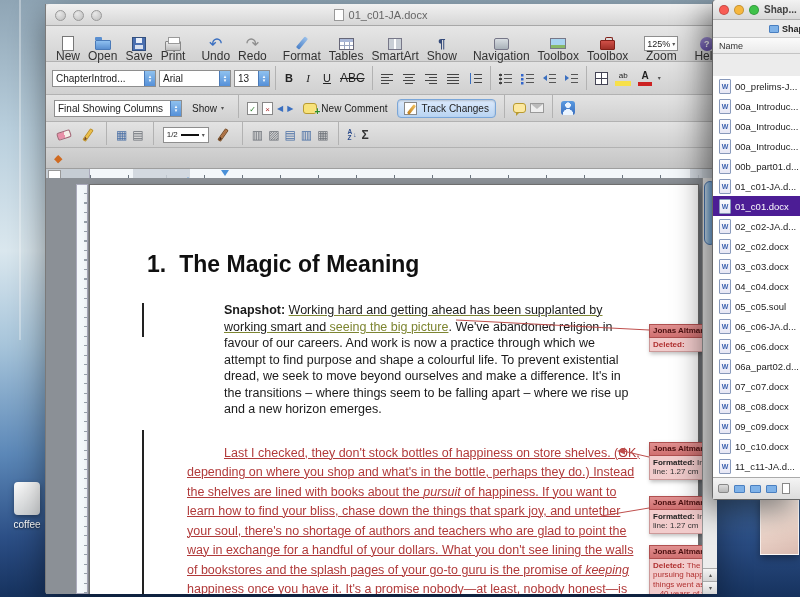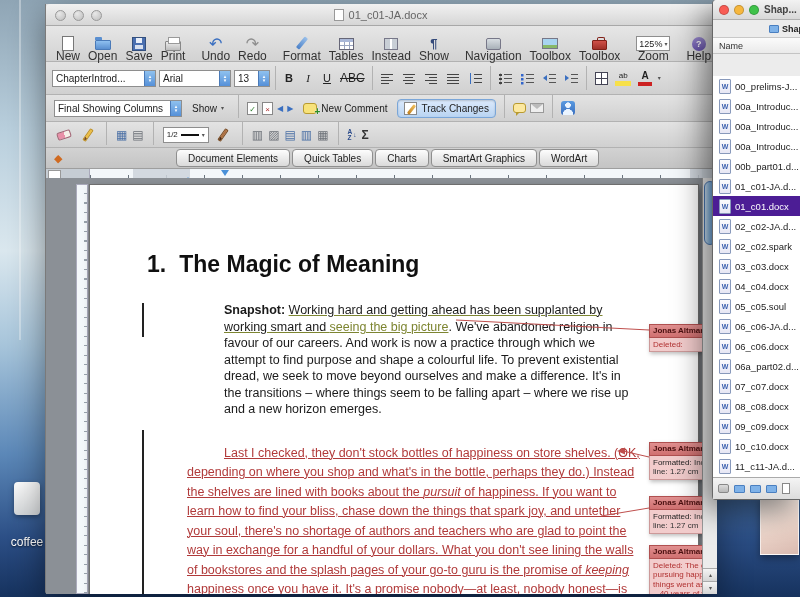--- a/index.html
+++ b/index.html
@@ -5,21 +5,21 @@
 *{margin:0;padding:0;box-sizing:border-box}
 html,body{width:800px;height:597px;overflow:hidden}
 body{font-family:"Liberation Sans",sans-serif;cursor:default;-webkit-user-select:none;user-select:none}
 #root{position:relative;width:800px;height:597px;overflow:hidden;
 background:linear-gradient(180deg,#8fa5b5 0%,#b9cfdd 22%,#dae7ee 42%,#a6c4da 58%,#5c88b8 76%,#2c4f86 90%,#16325e 100%)}
 .wall-line{position:absolute;left:19px;top:0;width:2px;height:340px;background:rgba(255,255,255,.35)}
 
 
 #coffee{position:absolute;left:6px;top:482px;width:42px;text-align:center;z-index:1}
 .coffee-img{width:26px;height:33px;margin:0 auto;background:linear-gradient(#fdfdfd,#d5d8da);border-radius:4px;box-shadow:0 2px 5px rgba(0,0,0,.35)}
-.coffee-label{margin-top:20px;font-size:12px;color:#fff;text-shadow:0 1px 2px rgba(0,0,0,.7)}
+.coffee-label{margin-top:4px;font-size:10px;color:#fff;text-shadow:0 1px 2px rgba(0,0,0,.7)}
 #photo{position:absolute;left:760px;top:497px;width:39px;height:58px;z-index:2;
 background:linear-gradient(160deg,#f8f0ea,#ecd4c9 55%,#d9bab0);border:1px solid rgba(255,255,255,.7);box-shadow:0 3px 8px rgba(0,0,0,.4)}
 
 
 #word{position:absolute;left:45px;top:4px;width:671px;height:590px;background:#dcdcdc;z-index:10;
 border:1px solid #7a7a7a;border-top:none;border-radius:0 0 3px 3px;box-shadow:0 12px 34px rgba(0,0,0,.45)}
 .w-titlebar{height:22px;background:linear-gradient(#f1f1f1,#d6d6d6);border-bottom:1px solid #a8a8a8;position:relative;display:flex;align-items:center;justify-content:center;border-radius:4px 4px 0 0}
 .lights{position:absolute;left:9px;top:6px;display:flex;gap:7px}
 .light{width:11px;height:11px;border-radius:50%;background:radial-gradient(circle at 35% 30%,#e8e8e8,#bdbdbd);border:1px solid #999}
 .title-group{display:flex;align-items:center;gap:5px}
@@ -142,21 +142,21 @@
 .p2{margin:26px 0 0 97px;width:458px;font-size:12.5px;line-height:19.5px;color:#b13a3a;text-decoration:underline;text-decoration-color:#b13a3a;text-decoration-thickness:1px;text-indent:37px}
 .p2 .it{font-style:italic}
 .changebar{position:absolute;left:52px;width:1.5px;background:#222}
 .cb1{top:118px;height:34px}
 .cb2{top:245px;height:166px}
 .connectors{position:absolute;left:0;top:0;pointer-events:none}
 
 .cbox{position:absolute;left:603px;width:130px;font-size:8px;line-height:9.5px;box-shadow:1px 2px 4px rgba(0,0,0,.25)}
 .chead{background:linear-gradient(#e09090,#d07070);border:1px solid #b05050;color:#4a0f0f;font-weight:bold;padding:1px 3px;white-space:nowrap;overflow:hidden}
 .cbody{background:#f2cccc;border:1px solid #cc9999;border-top:none;padding:2px 3px;color:#333;white-space:nowrap}
-.cbody .clabel{font-weight:normal;color:#222}
+.cbody .clabel{font-weight:bold;color:#222}
 .cbody.del,.cbody.del .clabel{color:#b03030}
 
 .v-scroll{position:absolute;left:656px;top:0;width:15px;bottom:0;background:#ececec;border-left:1px solid #9a9a9a}
 .v-thumb{position:absolute;left:1px;top:3px;width:12px;height:64px;border-radius:7px;background:linear-gradient(90deg,#cfe4f7,#8fc0ec 45%,#5e97d8);border:1px solid #4a7ab8}
 .sb-btn{position:absolute;left:0;width:15px;height:13px;font-size:6px;color:#555;text-align:center;line-height:13px;background:linear-gradient(#f5f5f5,#d5d5d5);border-top:1px solid #aaa}
 .sb-up{bottom:13px}.sb-dn{bottom:0}
 
 
 #finder{position:absolute;left:712px;top:0;width:88px;height:500px;background:#ececec;z-index:30;border-left:1px solid #666;border-bottom:1px solid #666;border-radius:4px 0 0 4px;box-shadow:-8px 10px 30px rgba(0,0,0,.5)}
 .f-titlebar{height:20px;background:linear-gradient(#f2f2f2,#d8d8d8);border-bottom:1px solid #b0b0b0;display:flex;align-items:center;padding-left:6px;gap:5px;border-radius:4px 0 0 0}
@@ -253,21 +253,21 @@
       <div class="tbi">
           <span class="ig">
             <span class="i-tables"></span>
           </span>
           <span class="lab">Tables</span>
         </div>
       <div class="tbi">
           <span class="ig">
             <span class="i-columns"></span>
           </span>
-          <span class="lab">Instead</span>
+          <span class="lab">SmartArt</span>
         </div>
       <div class="tbi">
           <span class="ig">
             <span class="i-show">¶</span>
           </span>
           <span class="lab">Show</span>
         </div>
       <span class="vdiv"></span>
       <div class="tbi">
           <span class="ig">
@@ -438,27 +438,20 @@
             <span>A</span>
             <span>Z</span>
           </span>
           <span>↓</span>
         </span>
       <span class="sig">Σ</span>
     </div>
 
     <div class="tab-row">
       <span class="gallery-diamond">◆</span>
-      <span class="tabs">
-        <span class="tab">Document Elements</span>
-        <span class="tab">Quick Tables</span>
-        <span class="tab">Charts</span>
-        <span class="tab">SmartArt Graphics</span>
-        <span class="tab">WordArt</span>
-      </span>
     </div>
 
     <div class="h-ruler">
       <span class="tabwell"></span>
       <span class="hr-band">
         <span class="hr-margin hm-l"></span>
         <span class="hr-margin hm-r"></span>
         <span class="im im-first"></span>
         <span class="im im-hang"></span>
       </span>
@@ -552,21 +545,21 @@
         <div class="frow sel">
           <span class="wicon">W</span>
           <span class="fname">01_c01.docx</span>
         </div>
         <div class="frow">
           <span class="wicon">W</span>
           <span class="fname">02_c02-JA.d...</span>
         </div>
         <div class="frow">
           <span class="wicon">W</span>
-          <span class="fname">02_c02.spark</span>
+          <span class="fname">02_c02.docx</span>
         </div>
         <div class="frow">
           <span class="wicon">W</span>
           <span class="fname">03_c03.docx</span>
         </div>
         <div class="frow">
           <span class="wicon">W</span>
           <span class="fname">04_c04.docx</span>
         </div>
         <div class="frow">

